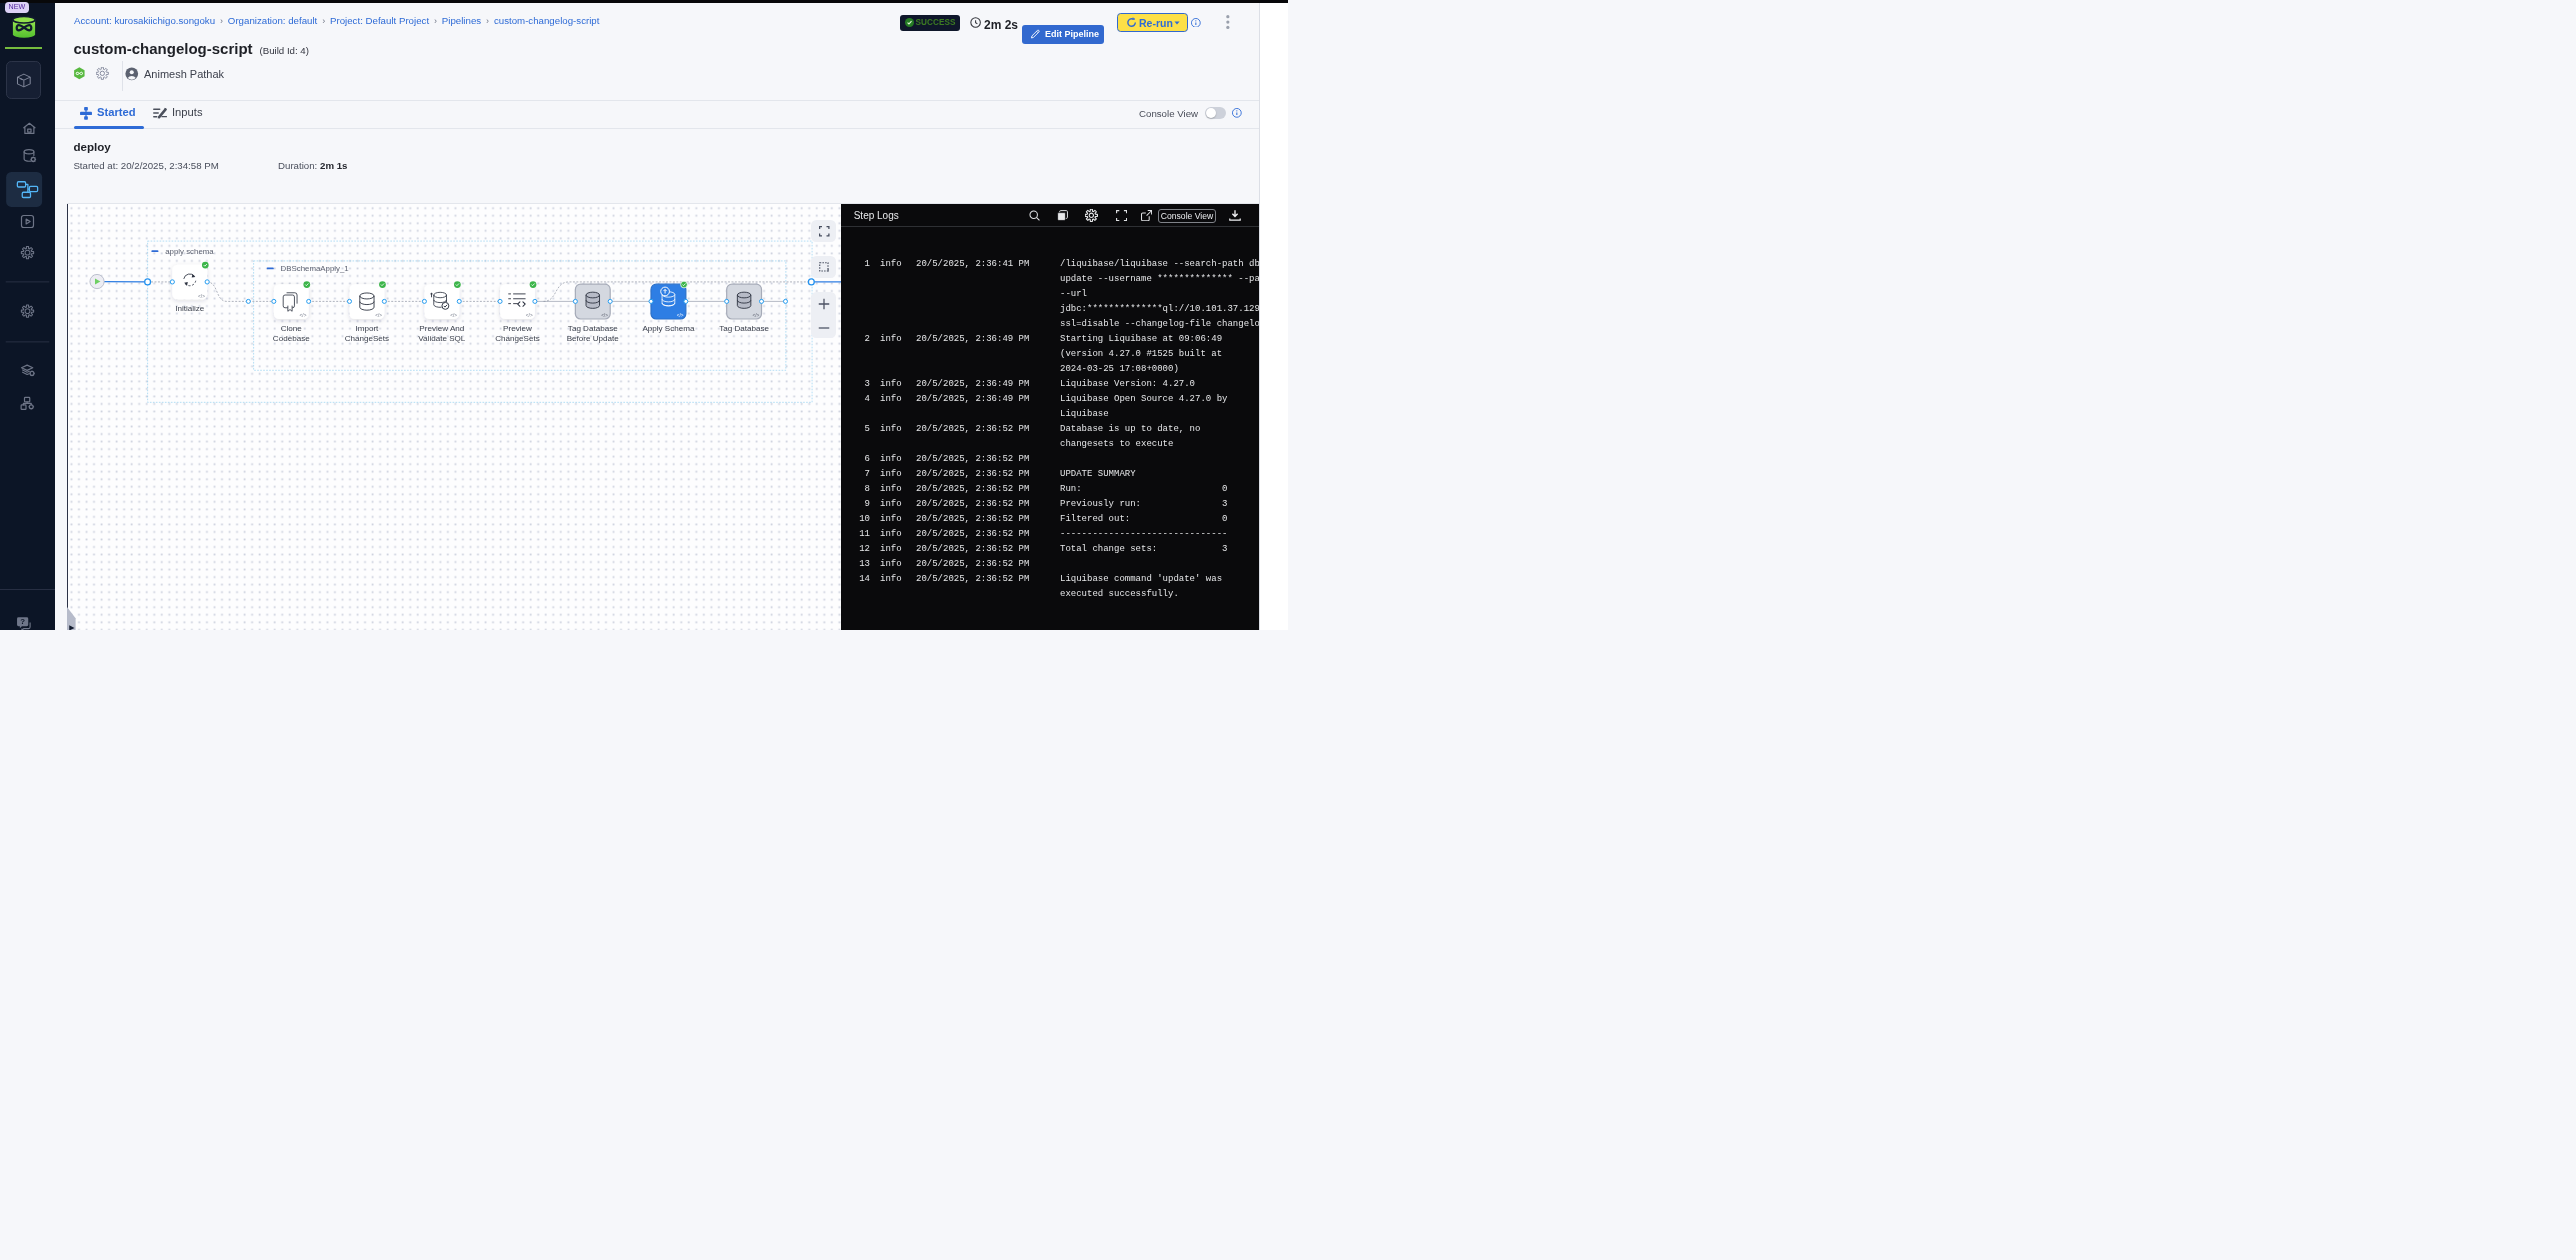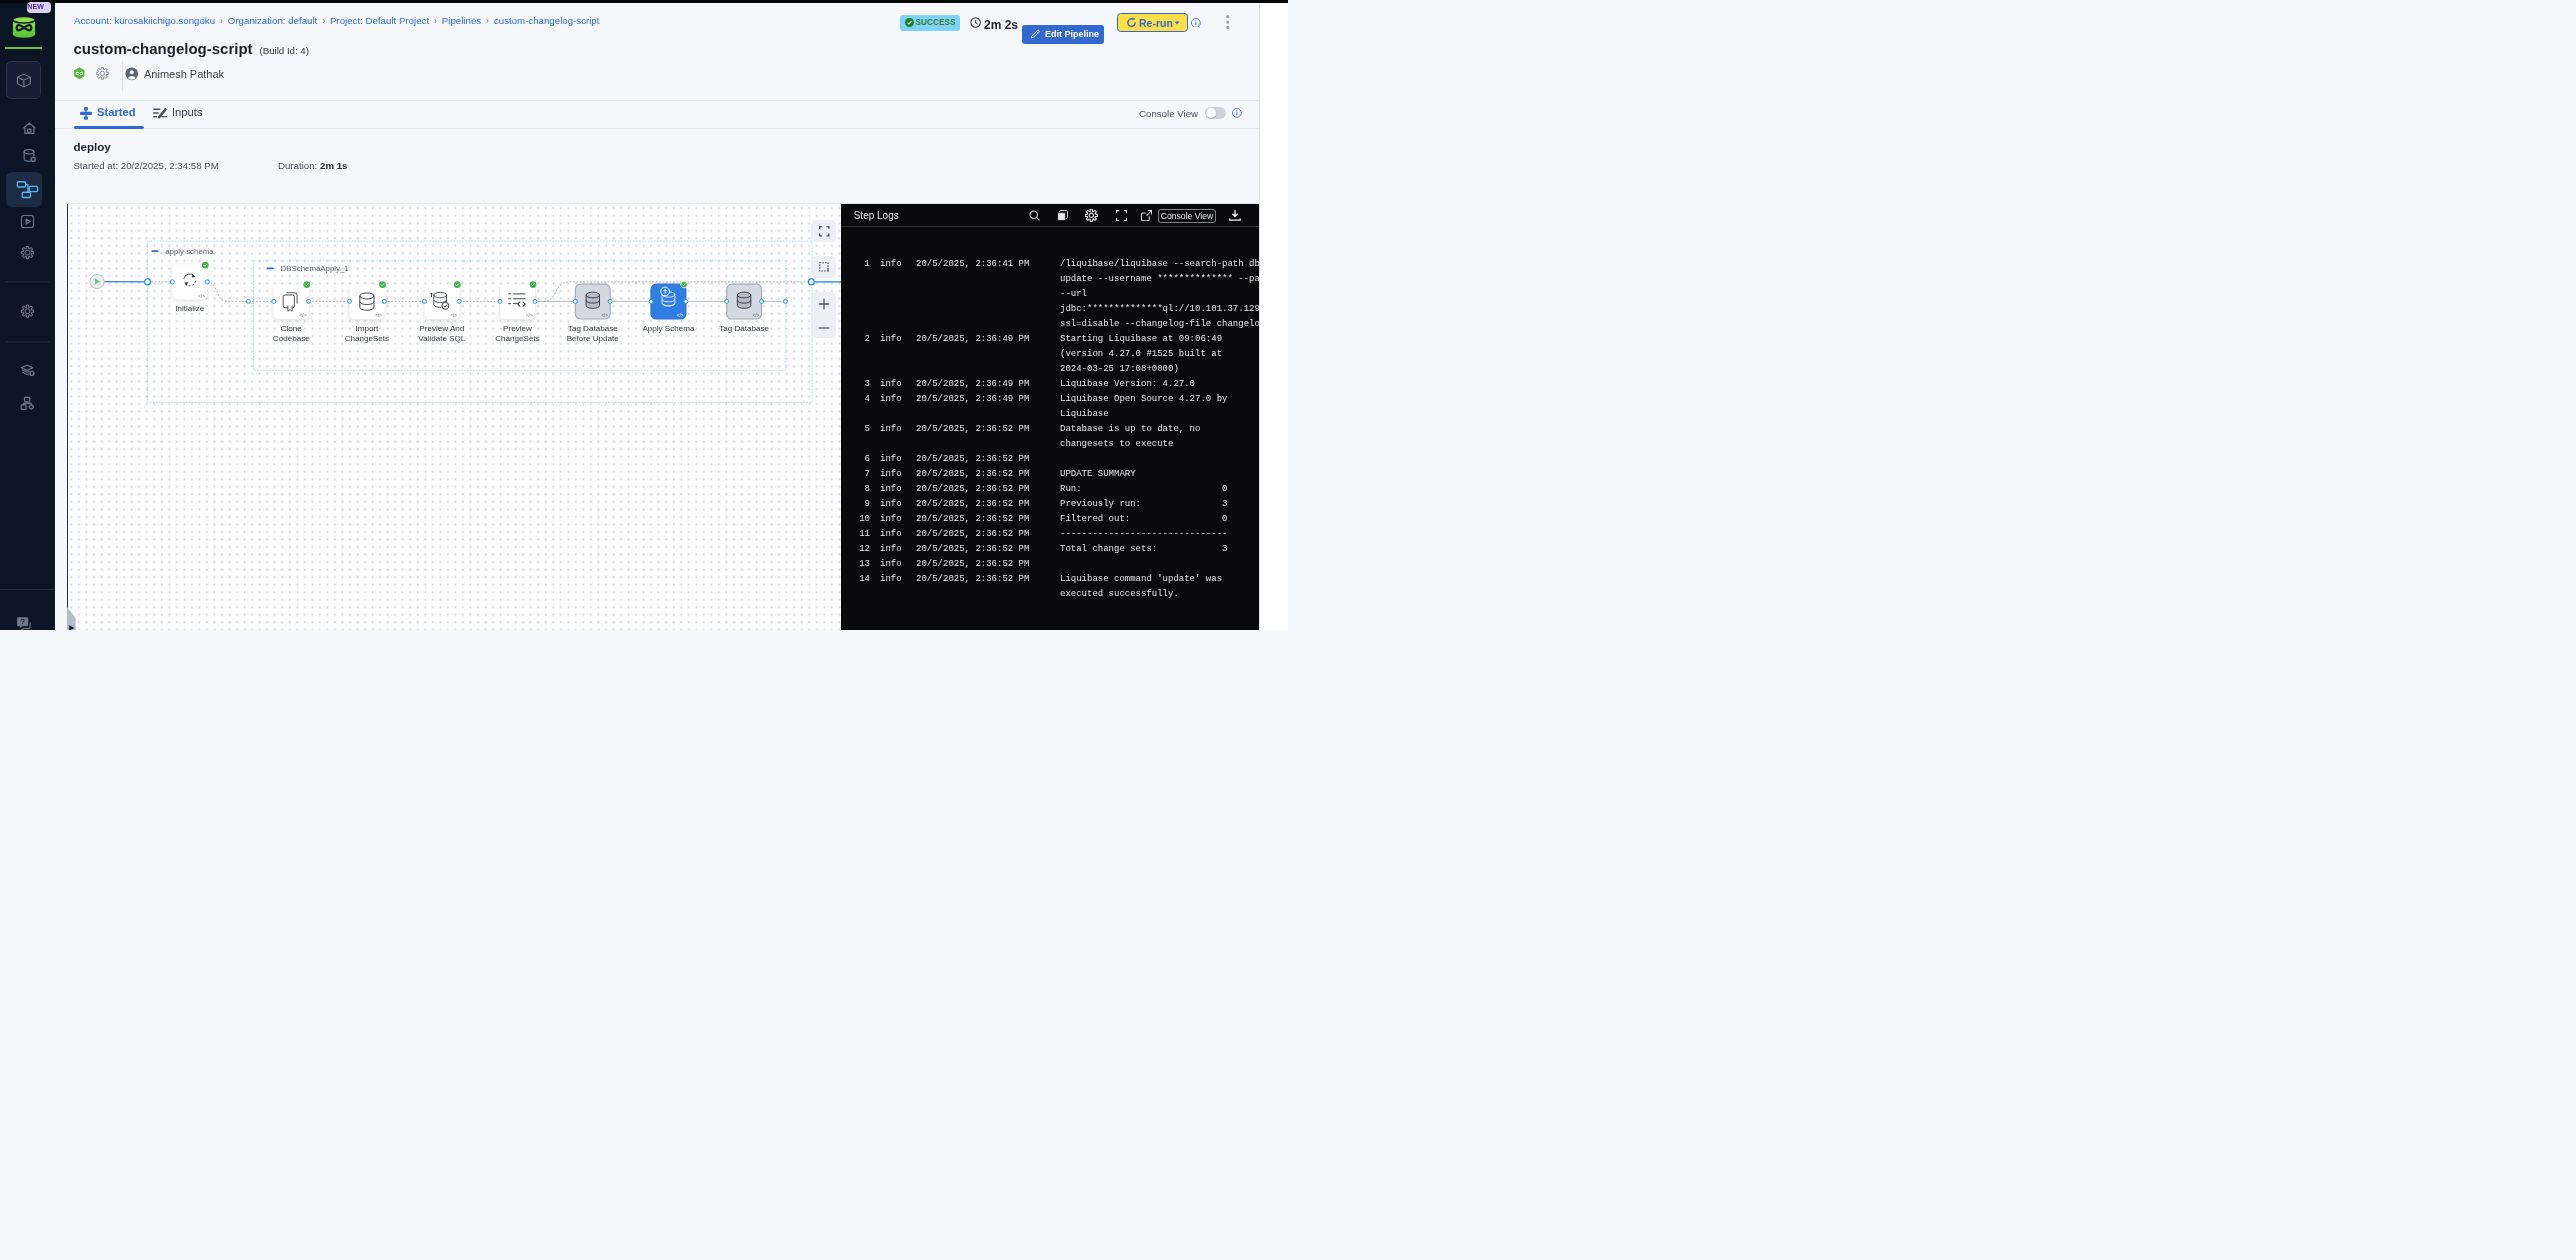--- a/index.html
+++ b/index.html
@@ -10,21 +10,21 @@
   #sidebar { left:0; top:3px; width:55px; height:627px; background:#0c1526; }
   #rightstrip { left:1259px; top:3px; width:29px; height:627px; background:#ffffff; border-left:0.7px solid #dcdfe6; }
   #main { left:55px; top:3px; width:1204px; height:627px; background:#f6f7fa; }
   .lcol { font-family:"Liberation Mono", monospace; font-size:9px; line-height:15px; color:#e6e7e9; }
   .sep { color:#6d7383; font-size:9px; padding:0 2.2px; }
 </style>
 </head>
 <body>
 <div class="abs" id="topbar"></div>
 <div class="abs" id="sidebar">
-  <div class="abs" style="left:5.2px; top:-1.1px; width:23.6px; height:11.2px; background:#ddd2f6; border-radius:3.7px; line-height:11.2px; font-size:7.1px; font-weight:700; color:#55279f; letter-spacing:0.1px;margin-left:22px;">NEW</div>
+  <div class="abs" style="left:5.2px; top:-1.1px; width:23.6px; height:11.2px; background:#ddd2f6; border-radius:3.7px; text-align:center; line-height:11.2px; font-size:7.1px; font-weight:400; color:#55279f; letter-spacing:0.1px;">NEW</div>
   <svg class="abs" style="left:12px; top:13px;" width="24" height="22" viewBox="0 0 32 29">
     <defs>
         <linearGradient id="lg" x1="0" y1="0" x2="0" y2="1">
           <stop offset="0" stop-color="#97e350"></stop>
           <stop offset="1" stop-color="#53c02e"></stop>
         </linearGradient>
       </defs>
     <path d="M1.2 4.8 L1.2 24 A14.8 4.8 0 0 0 30.8 24 L30.8 4.8 Z" fill="url(#lg)"></path>
     <ellipse cx="16" cy="4.8" rx="14.8" ry="4.3" fill="#93e14d" stroke="#111b2e" stroke-width="2"></ellipse>
     <path d="M9.2 18.9 C5.3 18.9 5.3 11.9 9.2 11.9 C13.1 11.9 18.9 18.9 22.8 18.9 C26.7 18.9 26.7 11.9 22.8 11.9 C18.9 11.9 13.1 18.9 9.2 18.9 Z" fill="none" stroke="#111b2e" stroke-width="3"></path>
@@ -116,21 +116,21 @@
       <path d="M7.15 0.41 A8.20 8.20 0 0 1 9.85 0.41 L10.07 3.13 A5.60 5.60 0 0 1 11.19 3.59 L13.27 1.83 A8.20 8.20 0 0 1 15.17 3.73 L13.41 5.81 A5.60 5.60 0 0 1 13.87 6.93 L16.59 7.15 A8.20 8.20 0 0 1 16.59 9.85 L13.87 10.07 A5.60 5.60 0 0 1 13.41 11.19 L15.17 13.27 A8.20 8.20 0 0 1 13.27 15.17 L11.19 13.41 A5.60 5.60 0 0 1 10.07 13.87 L9.85 16.59 A8.20 8.20 0 0 1 7.15 16.59 L6.93 13.87 A5.60 5.60 0 0 1 5.81 13.41 L3.73 15.17 A8.20 8.20 0 0 1 1.83 13.27 L3.59 11.19 A5.60 5.60 0 0 1 3.13 10.07 L0.41 9.85 A8.20 8.20 0 0 1 0.41 7.15 L3.13 6.93 A5.60 5.60 0 0 1 3.59 5.81 L1.83 3.73 A8.20 8.20 0 0 1 3.73 1.83 L5.81 3.59 A5.60 5.60 0 0 1 6.93 3.13 Z M11.40 8.50 A2.90 2.90 0 1 0 5.60 8.50 A2.90 2.90 0 1 0 11.40 8.50 Z" fill="none" stroke="#7f8499" stroke-width="1.25" stroke-linejoin="round"></path>
     </svg>
   <div class="abs" style="left:67px; top:58px; width:0.7px; height:30px; background:#dfe2e9;"></div>
   <svg class="abs" style="left:70px; top:64px;" width="13.5" height="13.5" viewBox="0 0 18 18">
     <circle cx="9" cy="9" r="8.5" fill="#5c6270"></circle>
     <circle cx="9" cy="7" r="2.7" fill="#f6f7fa"></circle>
     <path d="M3.6 14.8 A6.5 6.5 0 0 1 14.4 14.8 A8.5 8.5 0 0 1 3.6 14.8 Z" fill="#f6f7fa"></path>
   </svg>
   <div class="abs" style="left:89px; top:65px; font-size:11px; color:#3d414d;">Animesh Pathak</div>
 
-  <div class="abs" style="left:845px; top:12px; width:60px; height:15.7px; background:#7dd3fc; border-radius:3px;">
+  <div class="abs" style="left:845px; top:12px; width:60px; height:15.7px; background:#0f172a; border-radius:3px;">
     <svg class="abs" style="left:4.5px; top:3.4px;" width="9" height="9" viewBox="0 0 12 12">
         <circle cx="6" cy="6" r="6" fill="#257c24"></circle>
         <path d="M3.4 6.1 L5.3 7.9 L8.7 4.3" stroke="#e2f5d8" stroke-width="1.4" fill="none"></path>
       </svg>
     <div class="abs" style="left:15.4px; top:3.4px; font-size:8.2px; font-weight:700; color:#3d7c22; letter-spacing:0.1px;">SUCCESS</div>
   </div>
   <svg class="abs" style="left:915px; top:14px;" width="11.2" height="11.2" viewBox="0 0 16 16" fill="none" stroke="#33353c" stroke-width="1.5">
       <circle cx="8" cy="8" r="6.8"></circle>
       <path d="M8 4.5 L8 8 L10.5 9.6"></path>
     </svg>

